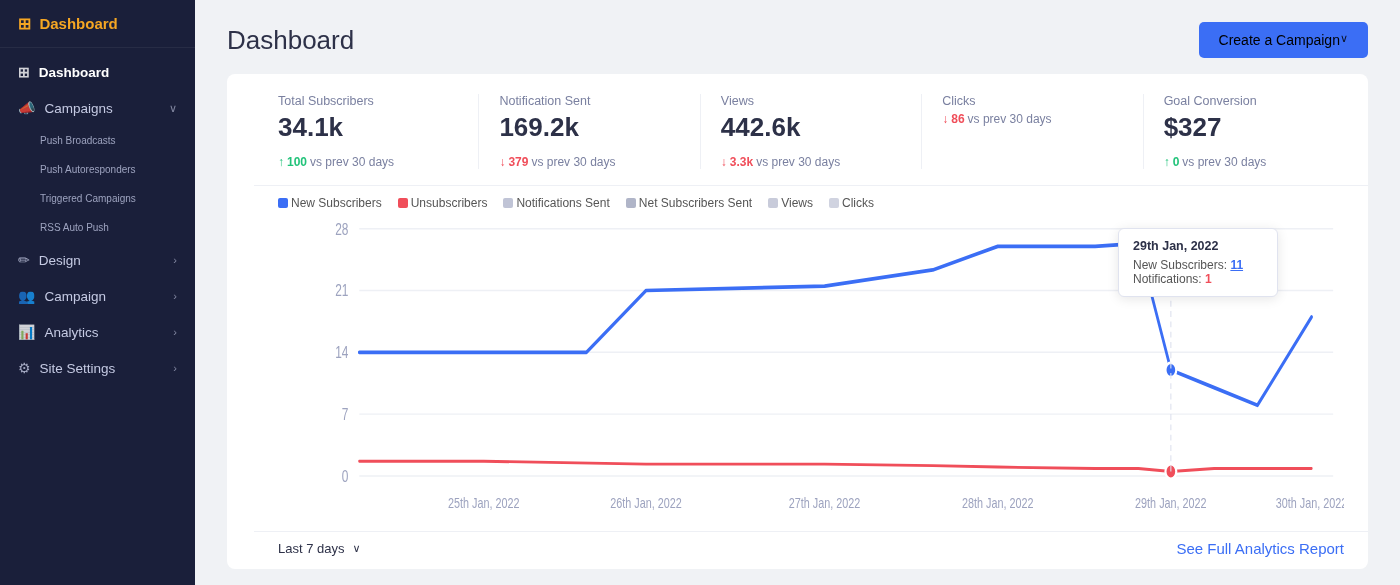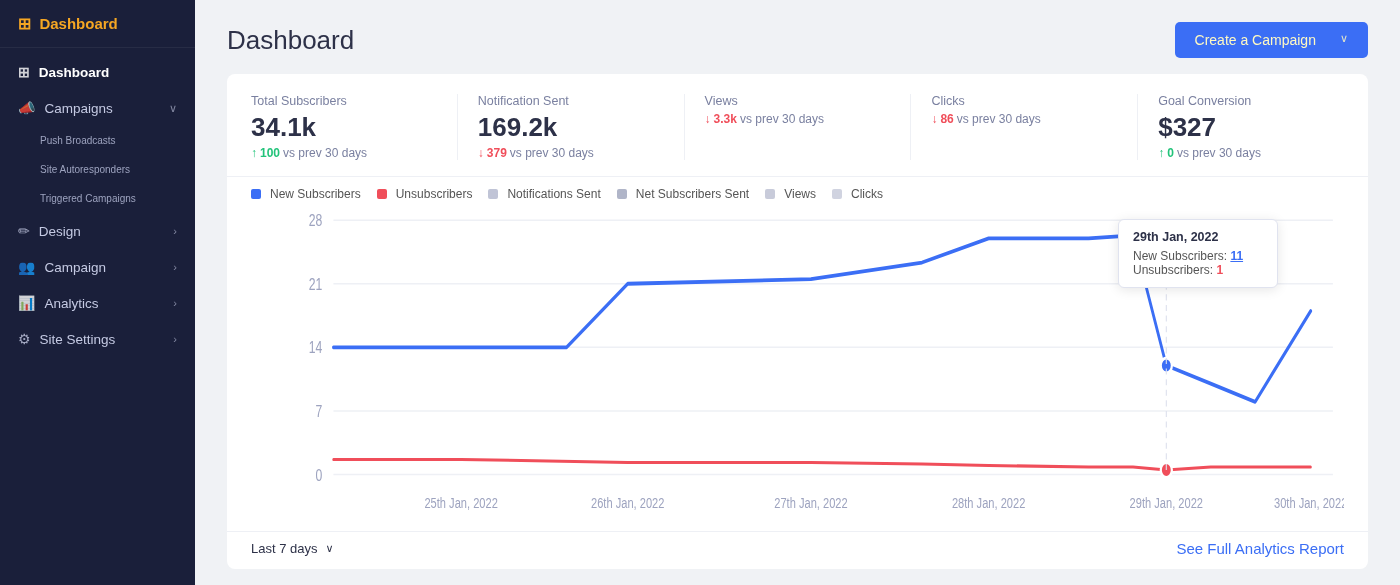--- a/index.html
+++ b/index.html
@@ -68,75 +68,76 @@
       padding: 22px 32px 16px 32px;
       background: #f0f2f5;
     }
     .main-title {
       font-size: 26px;
       font-weight: 400;
       color: #2d3148;
     }
     .create-campaign-btn {
       background: #3b6ef5;
-      color: #fef9c3;
+      color: #000000;
       border: none;
       border-radius: 5px;
       padding: 10px 20px;
       font-size: 14px;
       font-weight: 500;
       cursor: pointer;
       display: flex;
       align-items: flex-start;
-      gap: 24px;
+      gap: 0;
     }
     .create-campaign-btn .btn-chevron { font-size: 11px; opacity: 0.85; }
 
     
     .dashboard-card {
       background: #fff;
       border-radius: 8px;
       margin: 0 32px 16px 32px;
       flex: 1;
       overflow: hidden;
       display: flex;
       flex-direction: column;
+      padding-left: 27px;
     }
 
     
     .stats-row {
       display: flex;
       border-bottom: 1px solid #eef0f5;
       padding: 20px 24px 16px 24px;
       gap: 0;
     }
     .stat-item {
       flex: 1;
       padding-right: 20px;
       border-right: 1px solid #eef0f5;
       margin-right: 20px;
     }
     .stat-item:last-child { border-right: none; margin-right: 0; padding-right: 0; }
     .stat-label { font-size: 12.5px; color: #7a80a0; margin-bottom: 4px; }
-    .stat-value { font-size: 26px; font-weight: 700; color: #2d3148; margin-bottom: 3px; }
+    .stat-value { font-size: 26px; font-weight: 700; color: #2d3148; margin-bottom: 12px; }
     .stat-change { font-size: 12px; color: #7a80a0; display: flex; align-items: center; gap: 3px; }
     .stat-change .up { color: #22c37a; }
     .stat-change .down { color: #f04e5a; }
     .stat-change-val { font-weight: 700; }
 
     
     .chart-legend {
       display: flex;
       align-items: center;
       gap: 16px;
       padding: 10px 24px 4px 24px;
       font-size: 12px;
       color: #555;
     }
-    .legend-item { display: flex; align-items: center; gap: 9px; }
+    .legend-item { display: flex; align-items: center; gap: 3px; }
     .legend-dot { width: 10px; height: 10px; border-radius: 2px; }
 
     
     .chart-area {
       flex: 1;
       padding: 0 24px 8px 24px;
       position: relative;
       margin-left: 38px;
     }
 
@@ -198,22 +199,23 @@
 
     <div class="sidebar-item">
       <div class="sidebar-item-left">
         <span class="sidebar-icon">📣</span>
         <span>Campaigns</span>
       </div>
       <span class="sidebar-chevron">∨</span>
     </div>
 
     <div class="sidebar-sub-item">Push Broadcasts</div>
-    <div class="sidebar-sub-item">Site Autoresponders</div>
+    <div class="sidebar-sub-item">Push Autoresponders</div>
     <div class="sidebar-sub-item">Triggered Campaigns</div>
+    <div class="sidebar-sub-item">RSS Auto Push</div>
 
     <div class="sidebar-item">
       <div class="sidebar-item-left">
         <span class="sidebar-icon">✏</span>
         <span>Design</span>
       </div>
       <span class="sidebar-chevron">›</span>
     </div>
 
     <div class="sidebar-item">
@@ -270,20 +272,21 @@
         <div class="stat-value">169.2k</div>
         <div class="stat-change">
           <span class="down">↓</span>
           <span class="stat-change-val down">379</span>
           <span>vs prev 30 days</span>
         </div>
       </div>
 
       <div class="stat-item">
         <div class="stat-label">Views</div>
+        <div class="stat-value">442.6k</div>
         <div class="stat-change">
           <span class="down">↓</span>
           <span class="stat-change-val down">3.3k</span>
           <span>vs prev 30 days</span>
         </div>
       </div>
 
       <div class="stat-item">
         <div class="stat-label">Clicks</div>
         <div class="stat-change">
@@ -364,21 +367,21 @@
         <line x1="790" y1="10" x2="790" y2="178" stroke="#dde0ed" stroke-width="1" stroke-dasharray="4,3"></line>
       </svg>
 
       <div class="chart-tooltip" style="position:absolute; top:14px; right:90px;">
         <div class="tooltip-date">29th Jan, 2022</div>
         <div class="tooltip-row">
           <span>New Subscribers:</span>
           <span class="tooltip-val">11</span>
         </div>
         <div class="tooltip-row">
-          <span>Unsubscribers:</span>
+          <span>Notifications:</span>
           <span class="tooltip-val-red">1</span>
         </div>
       </div>
     </div>
 
     <div class="chart-bottom">
       <div class="time-filter">
         <span>Last 7 days</span>
         <span style="font-size:11px; margin-left:3px;">∨</span>
       </div>

